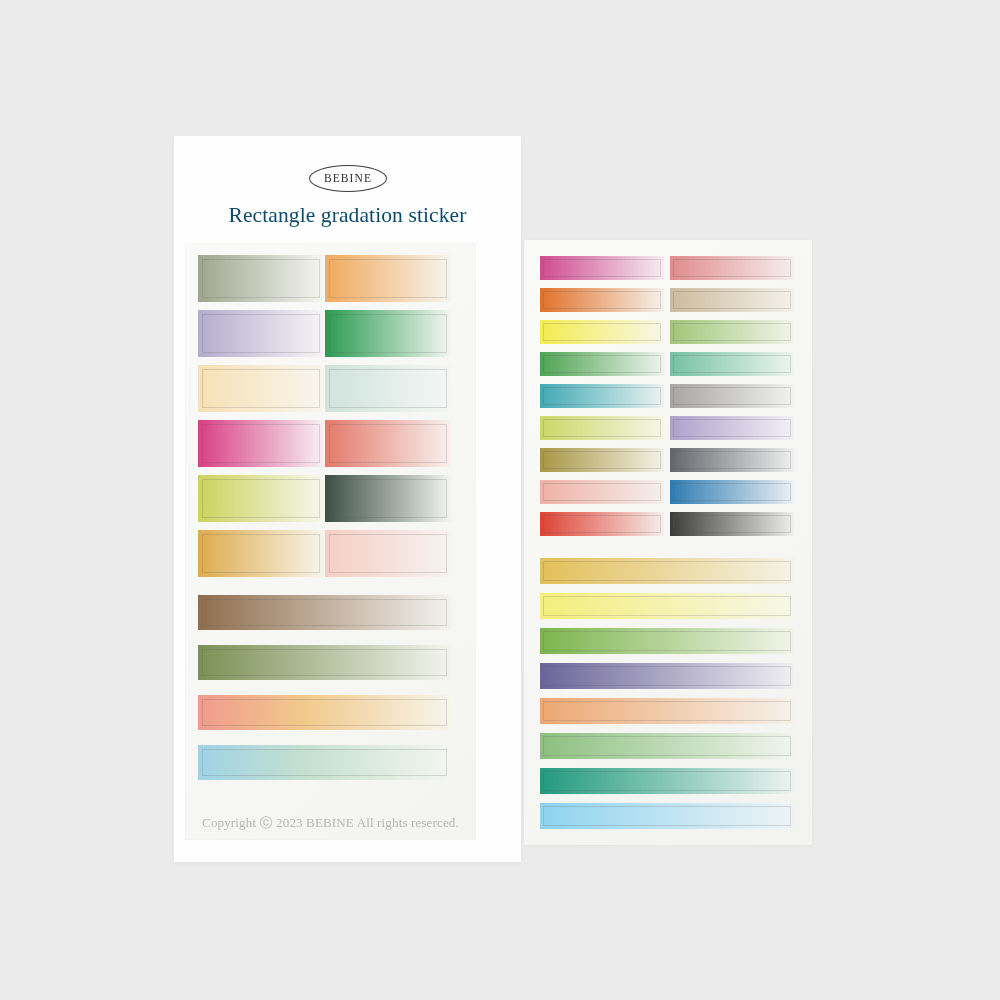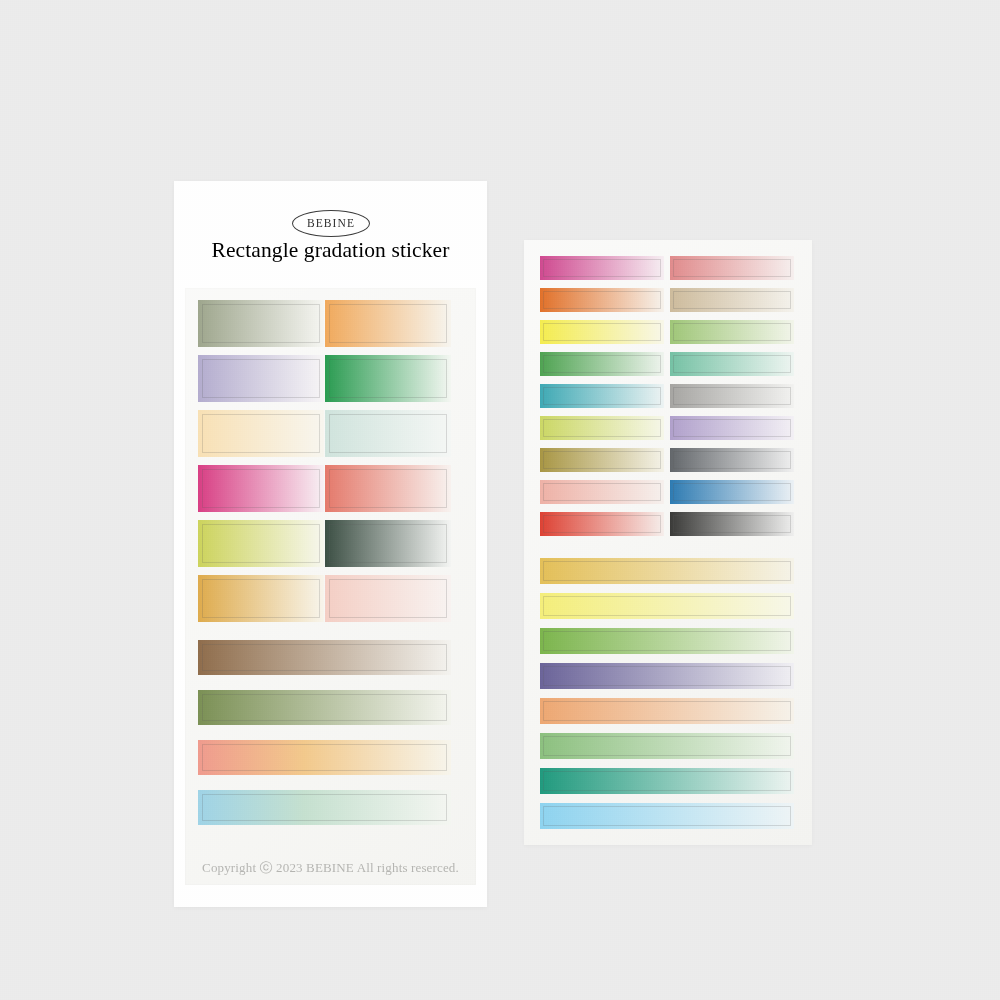--- a/index.html
+++ b/index.html
@@ -22,25 +22,24 @@
     inset: 0;
     width: 1000px;
     height: 1000px;
   }
 
   
   #left-sheet {
     position: absolute;
     left: 174px;
     top: 136px;
-    width: 313px;
+    width: 347px;
     height: 726px;
     background: #ffffff;
     box-shadow: 0 1px 5px rgba(0,0,0,0.045);
-    margin-top: 45px;
   }
 
   .brand-badge {
     position: absolute;
     left: 50%;
     top: 29px;
     transform: translateX(-50%);
     width: 76px;
     height: 25px;
     border: 1px solid #3c3c3c;
@@ -55,25 +54,25 @@
     letter-spacing: 1.1px;
     color: #2e2e2e;
     line-height: 1;
     padding-left: 1px;
   }
 
   .sheet-title {
     position: absolute;
     left: 0;
     right: 0;
-    top: 57px;
+    top: 67px;
     text-align: center;
     font-family: "Liberation Serif", serif;
     font-size: 21.5px;
-    color: #000000;
+    color: #0c4a6e;
     letter-spacing: 0.1px;
     white-space: nowrap;
   }
 
   
   #left-panel {
     position: absolute;
     left: 11px;
     top: 107px;
     width: 291px;

